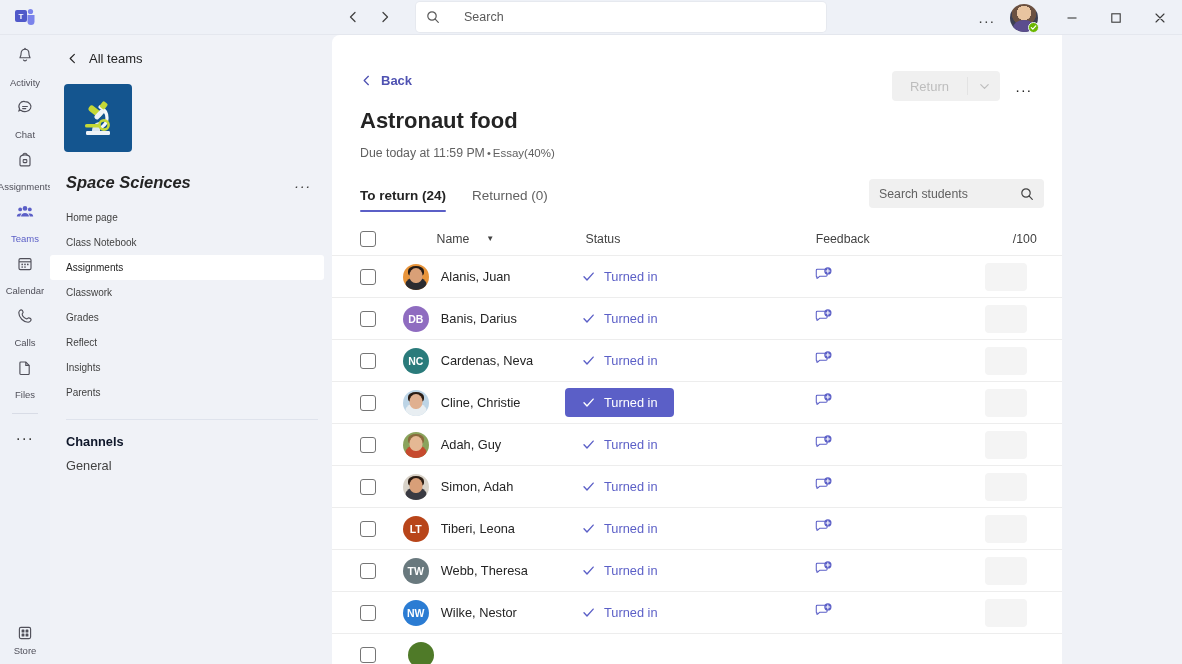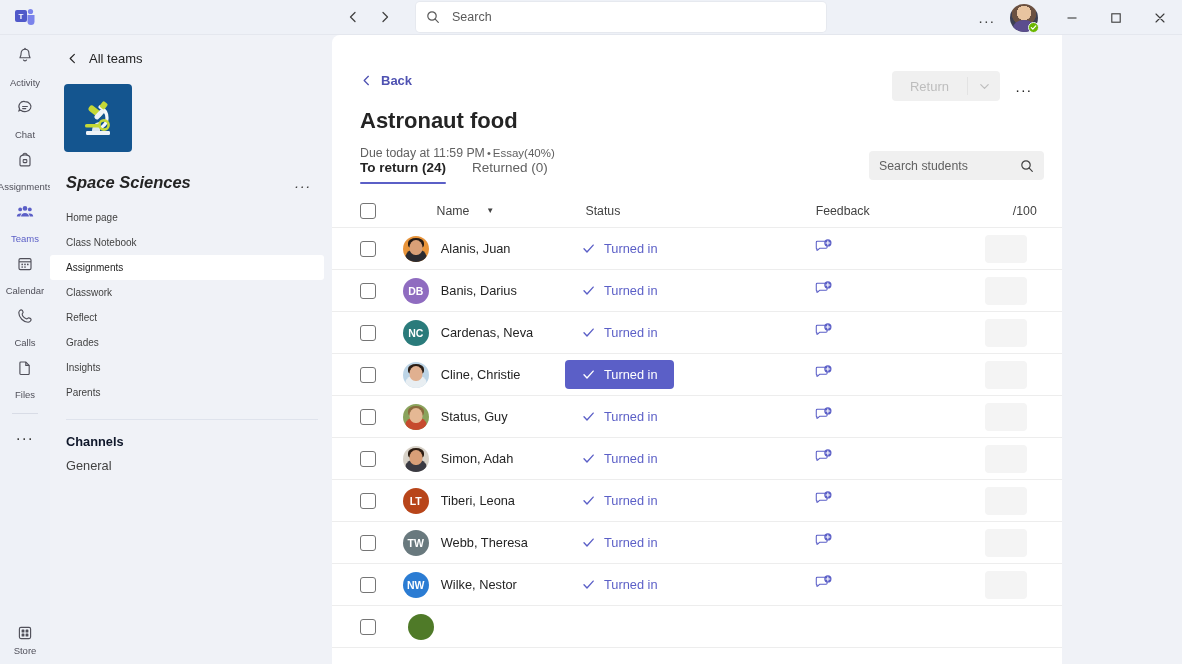--- a/index.html
+++ b/index.html
@@ -32,21 +32,21 @@
     display: flex; align-items: center; justify-content: center;
     color: #424242; cursor: pointer;
   }
 
   .searchbar {
     width: 410px; height: 30px; margin-left: 18px;
     background: #ffffff; border-radius: 4px;
     display: flex; align-items: center; padding: 0 10px;
     box-shadow: 0 0 0 1px rgba(0,0,0,0.03);
   }
-  .searchbar .ph { font-size: 12.5px; color: #5a5a5a; margin-left: 12px; }
+  .searchbar .ph { font-size: 12.5px; color: #5a5a5a; margin-left: 24px; }
 
   .win-right {
     position: absolute; right: 0; top: 0; height: 35px;
     display: flex; align-items: center;
   }
   .ellipsis-btn {
     width: 30px; height: 30px; display:flex; align-items:center; justify-content:center;
     color:#424242; font-size: 15px; letter-spacing: 1.5px; cursor:pointer; border-radius:4px;
   }
   .avatar-wrap { position: relative; width: 28px; height: 28px; margin: 0 12px 0 8px; cursor: pointer; }
@@ -181,21 +181,21 @@
     color: #bdbdbd; cursor: default;
   }
   .top-dots {
     position: absolute; right: 24px; top: 36px;
     width: 28px; height: 30px; display: flex; align-items: center; justify-content: center;
     color: #242424; font-size: 15px; letter-spacing: 1.5px; cursor: pointer; border-radius: 4px;
   }
 
   
   .tabs-row {
-    padding-left: 28px;
+    margin-top: 28px; padding-left: 28px;
     display: flex; align-items: flex-end; gap: 26px; position: relative;
   }
   .tab {
     font-size: 13.5px; color: #616161; padding-bottom: 9px; cursor: pointer; position: relative;
   }
   .tab.active { color: #242424; font-weight: bold; }
   .tab.active::after {
     content: ""; position: absolute; left: 0; right: 0; bottom: 0;
     height: 2px; background: #5b5fc7; border-radius: 2px;
   }
@@ -456,24 +456,24 @@
     <div class="nav-link">
         <span>Class Notebook</span>
       </div>
     <div class="nav-link active">
         <span>Assignments</span>
       </div>
     <div class="nav-link">
         <span>Classwork</span>
       </div>
     <div class="nav-link">
+        <span>Grades</span>
+      </div>
+    <div class="nav-link">
         <span>Reflect</span>
-      </div>
-    <div class="nav-link">
-        <span>Grades</span>
       </div>
     <div class="nav-link">
         <span>Insights</span>
       </div>
     <div class="nav-link">
         <span>Parents</span>
       </div>
   </div>
 
   <div class="pane-divider"></div>
@@ -662,21 +662,21 @@
         </div>
         <div class="row">
           <div class="c-check">
             <div class="cbox"></div>
           </div>
           <div class="c-name">
             <div class="av photo" style="--bg:#8aa35c;--skin:#e5b894;--hair:#8a6a3d;--shirt:#c64a2e">
               <span class="hair"></span>
               <span class="face"></span>
             </div>
-            <span>Status, Guy</span>
+            <span>Adah, Guy</span>
           </div>
           <div class="c-status">
             <span class="status-plain">
               <svg width="15" height="15" viewBox="0 0 15 15">
                 <path d="M3 7.8 6 11 12.2 4.1" fill="none" stroke="currentColor" stroke-width="1.35" stroke-linecap="round" stroke-linejoin="round"></path>
               </svg>
               <span>Turned in</span>
             </span>
           </div>
           <div class="c-fb">

